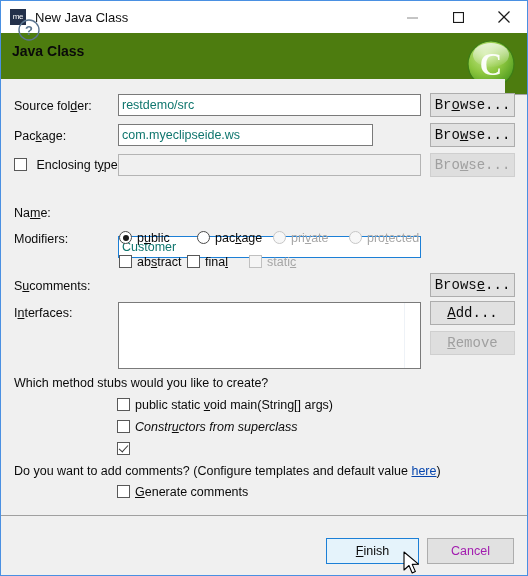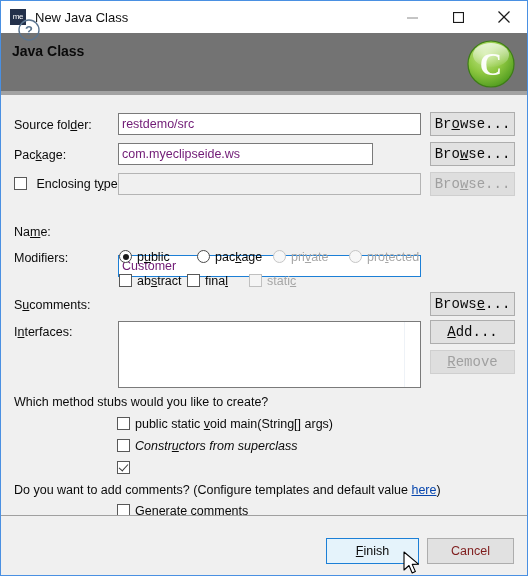--- a/index.html
+++ b/index.html
@@ -62,22 +62,22 @@
     background: #ffffff;
   }
   .win-btn svg { display: block; }
 
   
   .banner {
     position: absolute;
     left: 0; top: 32px;
     width: 526px;
     height: 62px;
-    background: #737373;
-    border-bottom: 4px solid #a3a3a3;
+    background: #4d7c0f;
+    border-bottom: 1px solid #a3a3a3;
     box-sizing: border-box;
   }
   .banner-title {
     position: absolute;
     left: 11px; top: 10px;
     font-size: 14px;
     font-weight: bold;
     color: #0a0a0a;
   }
   .banner-sub {
@@ -88,40 +88,41 @@
   }
   .banner-logo {
     position: absolute;
     right: 10px; top: 5px;
     width: 52px; height: 52px;
   }
 
   
   .body {
     position: absolute;
-    left: 0; top: 97px;
+    left: 0; top: 78px;
     width: 484px;
     height: 419px;
     background: #f0f0f0;
+    padding-left: 20px;
   }
 
   .row { position: absolute; }
   .lbl {
     font-size: 12.5px;
     color: #0a0a0a;
     white-space: nowrap;
   }
   .u { text-decoration: underline; }
 
   input.txt {
     box-sizing: border-box;
     height: 22px;
     font-family: "Liberation Sans", sans-serif;
     font-size: 12.5px;
-    color: #701a75;
+    color: #0f766e;
     padding: 0 3px;
     border: 1px solid #7a7a7a;
     background: #ffffff;
     outline: none;
   }
   input.txt.focused {
     border: 1px solid #1c7fd6;
     margin-top: 36px;
   }
   input.txt.disabled {
@@ -254,21 +255,21 @@
   }
   .btn-cancel {
     position: absolute;
     left: 426px; top: 537px;
     width: 87px; height: 26px;
     background: #e1e1e1;
     border: 1px solid #adadad;
     box-sizing: border-box;
     font-family: "Liberation Sans", sans-serif;
     font-size: 12.5px;
-    color: #7f1d1d;
+    color: #a21caf;
     text-align: center;
     line-height: 24px;
     cursor: default;
     padding: 0;
   }
   .cursor-arrow {
     position: absolute;
     left: 402px; top: 550px;
     width: 20px; height: 26px;
     pointer-events: none;

